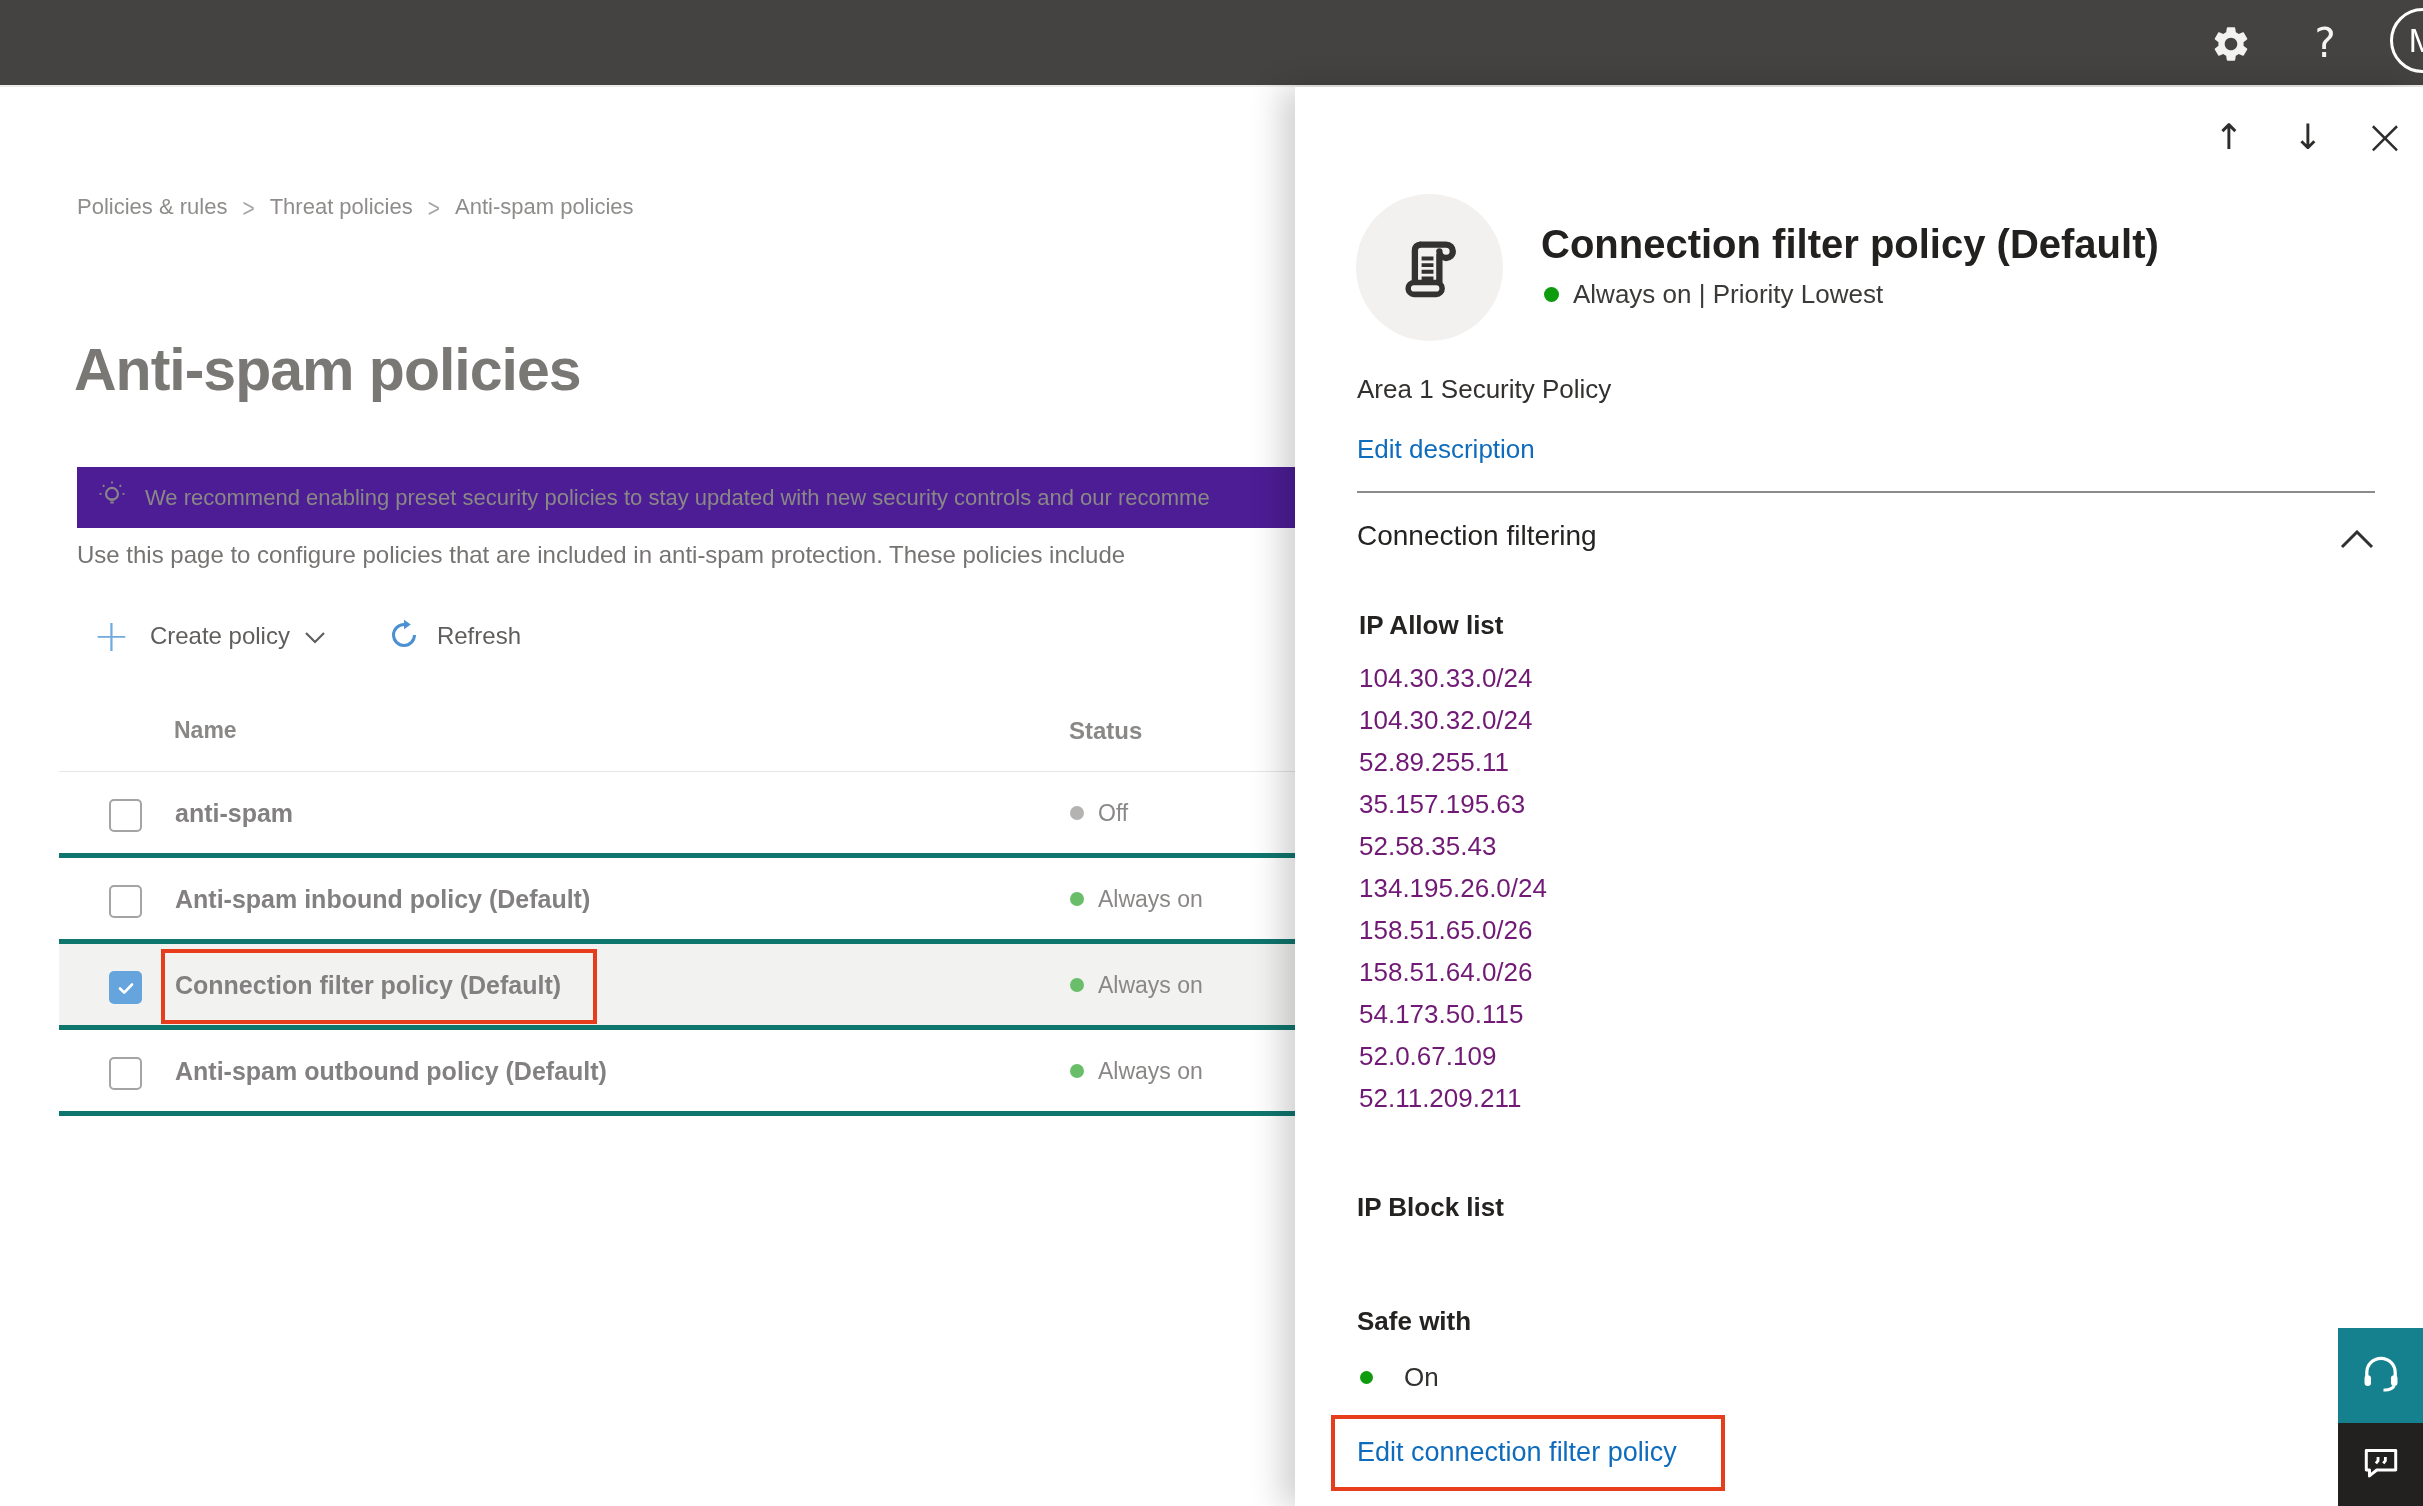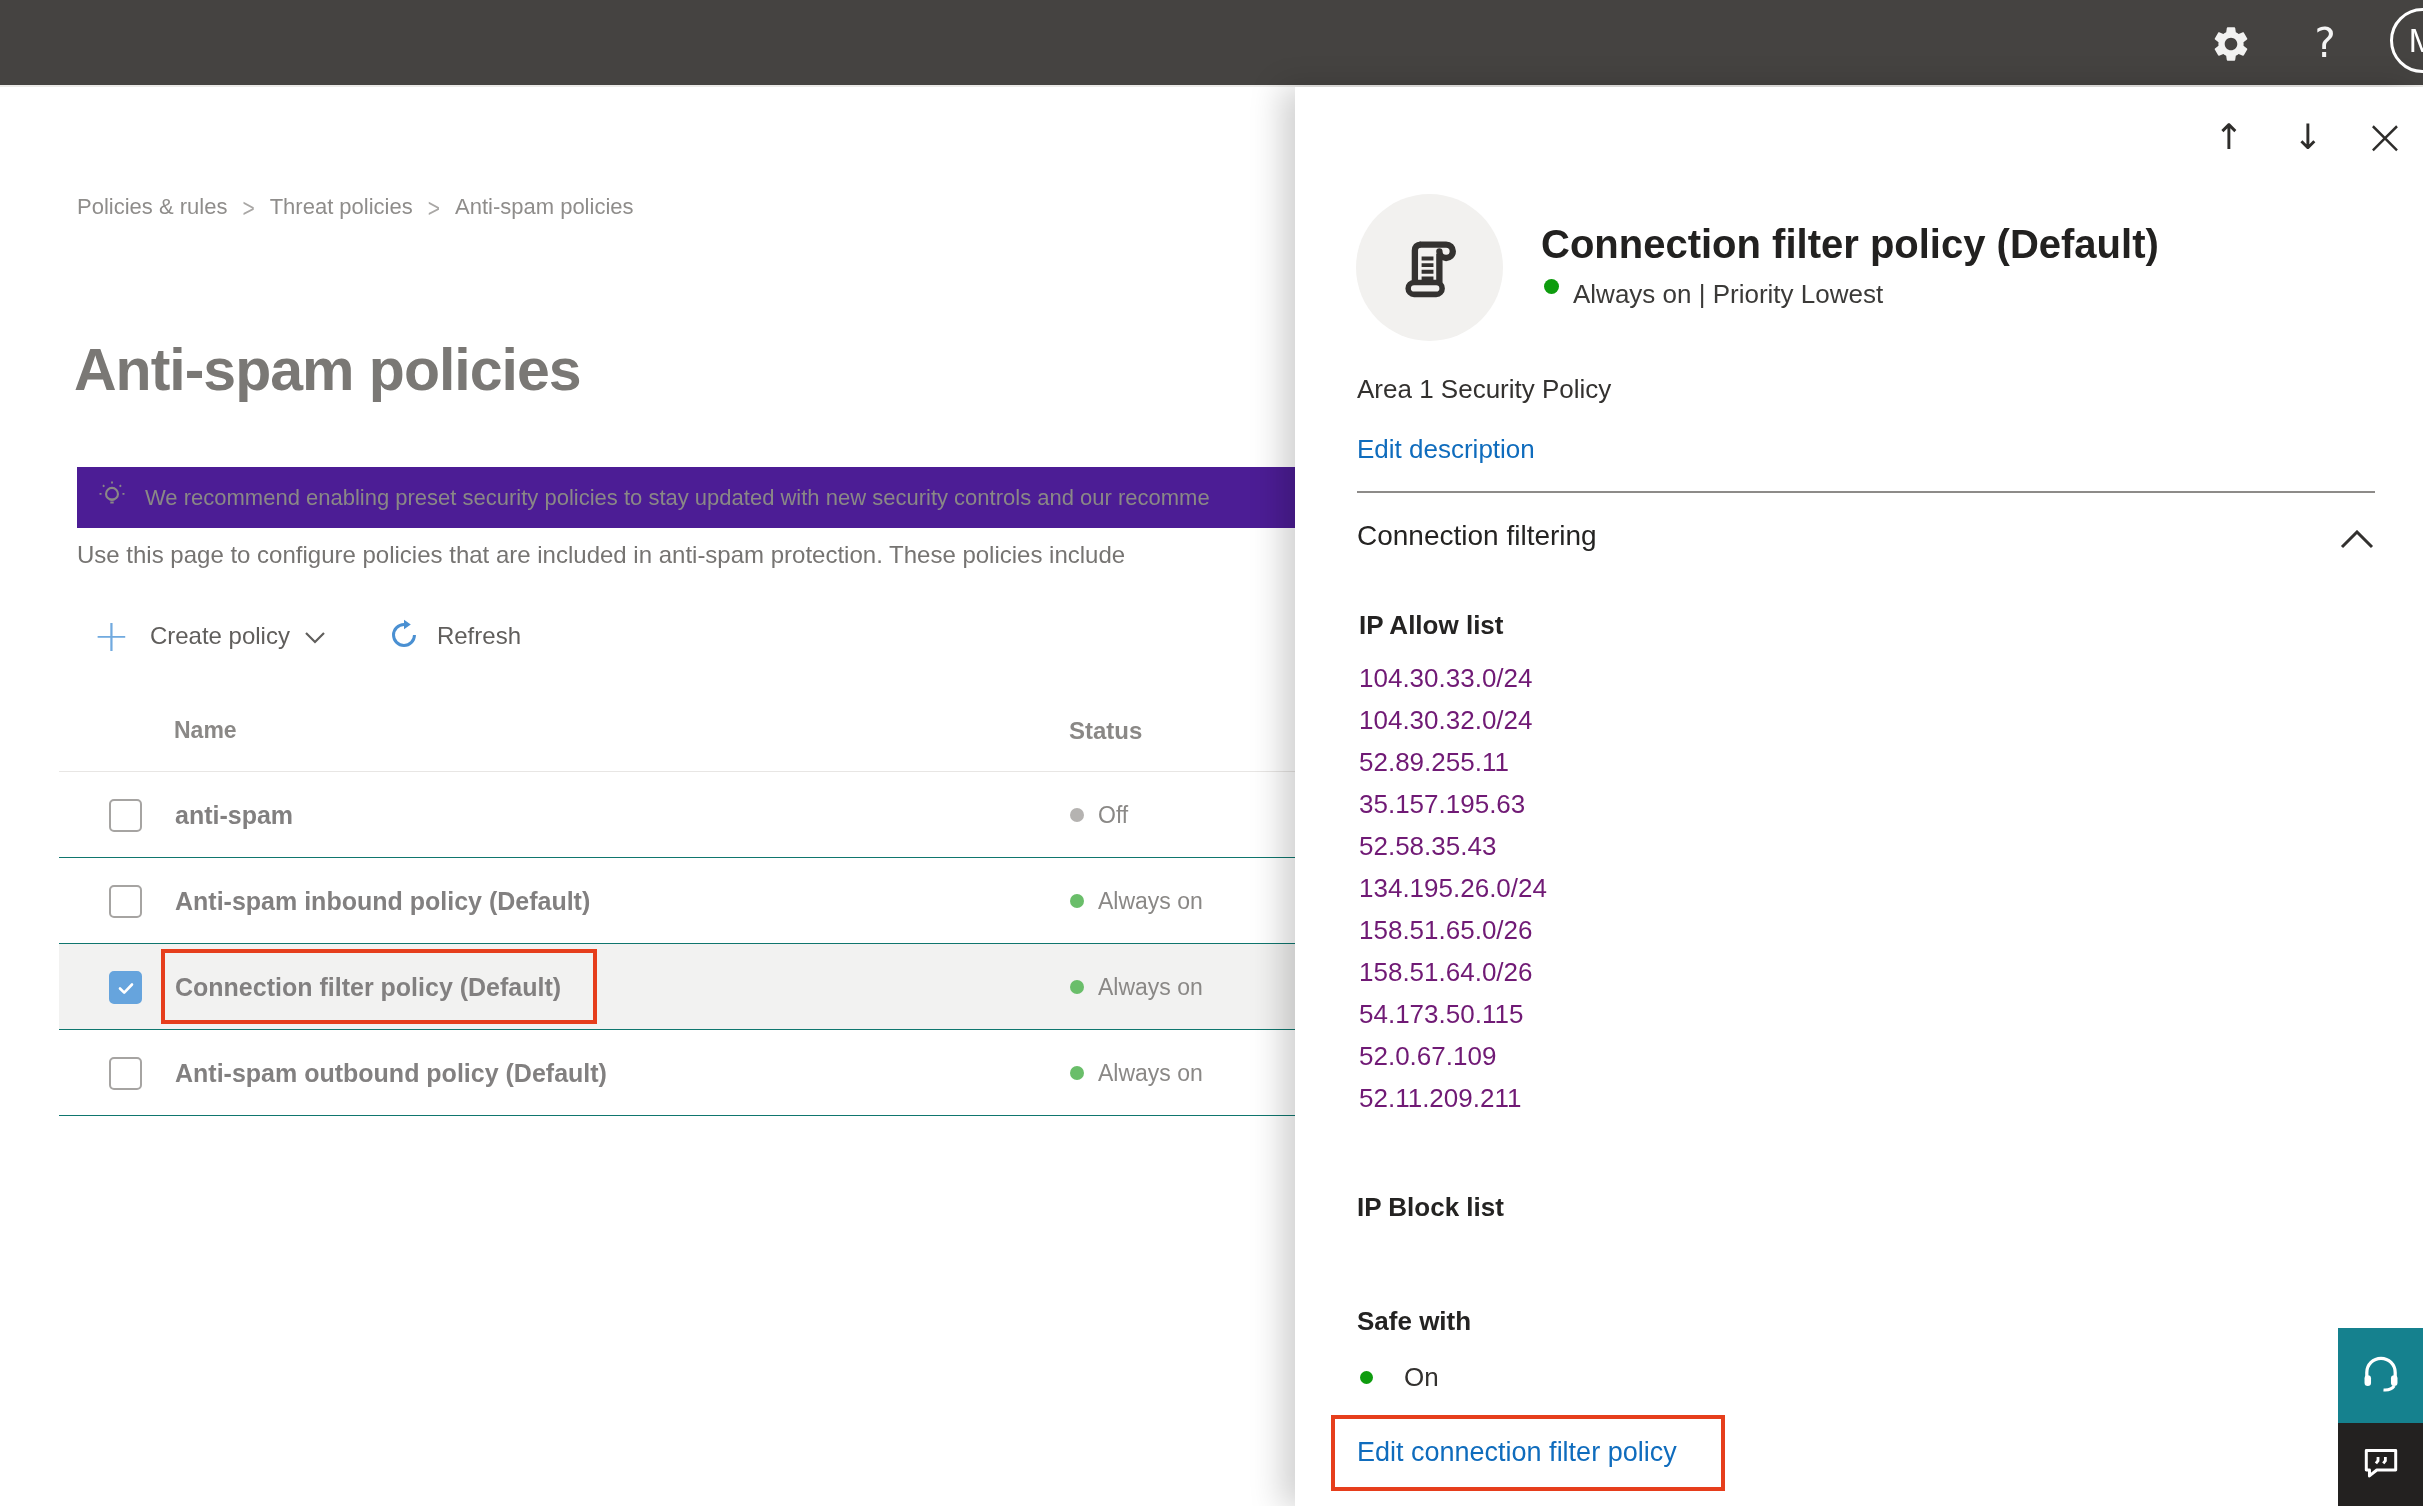--- a/index.html
+++ b/index.html
@@ -31,40 +31,40 @@
   .tb-plus { font-size:44px; font-weight:200; color:#71aadf; line-height:44px; font-family:"DejaVu Sans",sans-serif; }
   .tb-create { margin-left:20px; font-size:24px; color:#605e5c; cursor:pointer; }
   .chev-down { margin-left:14px; margin-top:6px; }
   .refresh-icon { margin-left:61px; margin-top:2px; }
   .tb-refresh { margin-left:16px; font-size:24px; color:#605e5c; cursor:pointer; }
   
   .table { position:absolute; left:59px; top:693px; width:1236px; }
   .thead { position:relative; height:79px; border-bottom:1px solid #e8e6e4;text-decoration:underline; }
   .th-name   { position:absolute; left:115px;  top:24px; font-size:23px; font-weight:600; color:#8a8886; }
   .th-status { position:absolute; left:1010px; top:24px; font-size:24px; font-weight:600; color:#8a8886; }
-  .trow { position:relative; height:86px; border-bottom:1px solid #0f766e; cursor:pointer; }
+  .trow { position:relative; height:86px; border-bottom:5px solid #0f766e; cursor:pointer; }
   .trow.selected { background:#f2f2f1; }
   .cb { position:absolute; left:50px; top:27px; width:33px; height:33px; border:2px solid #a6a4a2; border-radius:5px; background:#fff; cursor:pointer; }
   .cb.checked { background:#66a4dd; border-color:#66a4dd; display:flex; align-items:center; justify-content:center; }
   .rname { position:absolute; left:116px; top:50%; transform:translateY(-50%); font-size:25px; font-weight:600; color:#828080; }
   .dot { position:absolute; left:1011px; top:50%; transform:translateY(-50%); width:14px; height:14px; border-radius:50%; }
   .rstatus { position:absolute; left:1039px; top:50%; transform:translateY(-50%); font-size:23px; color:#8a8886; }
   .ann-row { position:absolute; left:102px; top:5px; width:436px; height:75px; border:4px solid #e63e1c; pointer-events:none; }
   
   .panel { position:absolute; left:1295px; top:87px; width:1129px; height:1420px; background:#ffffff;
            box-shadow:-14px 0 30px rgba(0,0,0,0.18); }
   .p-nav-btn { position:absolute; top:26px; width:42px; height:48px; text-align:center; font-size:35px; color:#2e2d2b;
                line-height:48px; font-family:"DejaVu Sans",sans-serif; cursor:pointer; }
   .nav-up    { left:913px; }
   .nav-down  { left:992px; }
   .nav-close { left:1069px; font-size:50px; font-weight:300; }
   .p-icon-circle { position:absolute; left:61px; top:107px; width:147px; height:147px; border-radius:50%;
                    background:#f2f1ef; display:flex; align-items:center; justify-content:center; }
   .p-title { position:absolute; left:246px; top:133px; font-size:40px; line-height:48px; font-weight:700; color:#222120; }
-  .p-statusline { position:absolute; left:249px; top:192px; display:flex; align-items:flex-start; }
+  .p-statusline { position:absolute; left:249px; top:192px; display:flex; align-items:center; }
   .pdot { width:15px; height:15px; border-radius:50%; flex:none; }
   .p-statusline .txt { margin-left:14px; font-size:26px; color:#3b3a38; }
   .p-desc { position:absolute; left:62px; top:287px; font-size:26px; color:#33312f; }
   .p-editdesc { position:absolute; left:62px; top:347px; font-size:26px; color:#0f6cbd; cursor:pointer; }
   .p-divider { position:absolute; left:62px; top:404px; width:1018px; height:2px; background:#8d8b89; }
   .p-section { position:absolute; left:62px; top:433px; font-size:28px; font-weight:400; color:#242322; }
   .p-chevup { position:absolute; left:1045px; top:443px; cursor:pointer; }
   .p-ip-title { position:absolute; left:64px; top:523px; font-size:26px; font-weight:700; color:#242322; }
   .p-iplist { position:absolute; left:64px; top:570px; font-size:26px; color:#701a75; line-height:42px; }
   .p-block-title { position:absolute; left:62px; top:1105px; font-size:26px; font-weight:700; color:#242322; }

